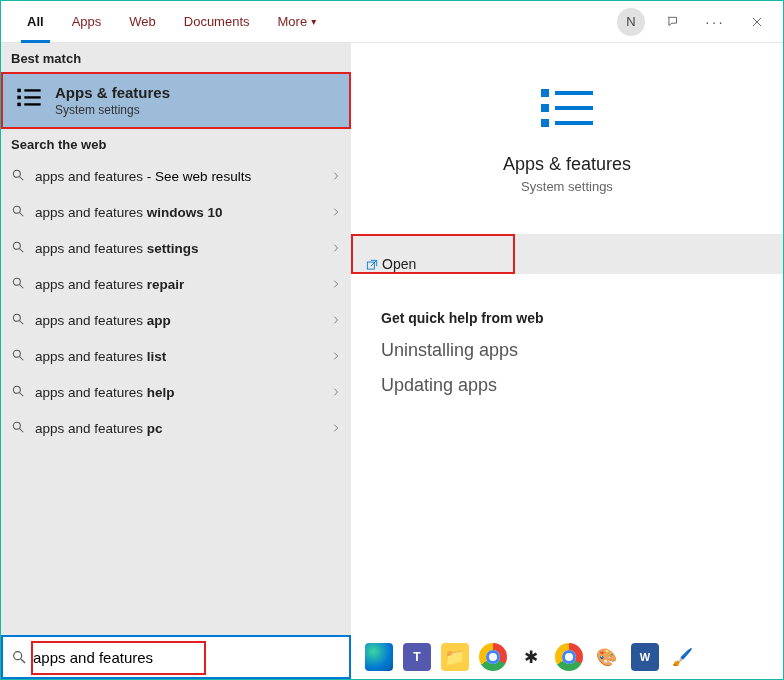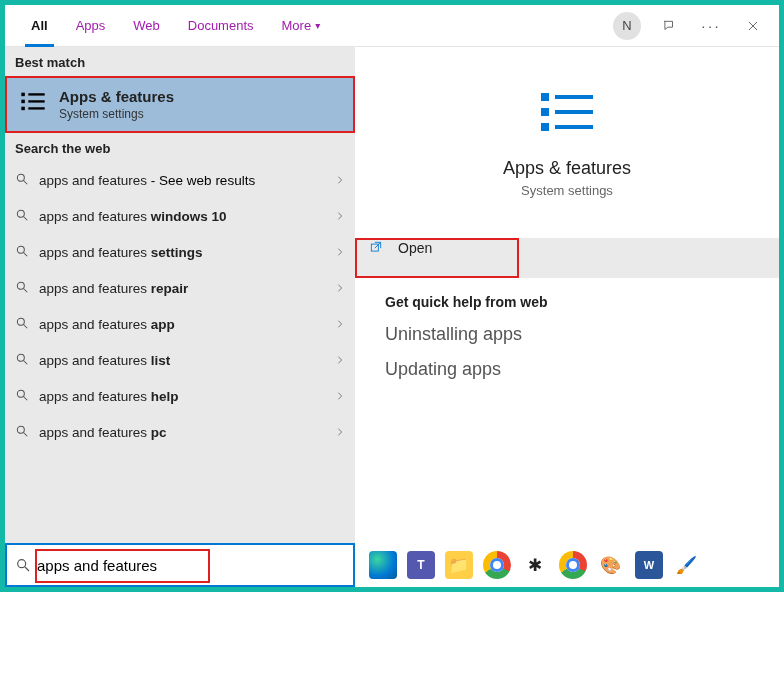--- a/index.html
+++ b/index.html
@@ -1,21 +1,21 @@
 <!DOCTYPE html>
 <html><head>
 <meta charset="utf-8">
 <style>
   * { box-sizing: border-box; margin: 0; padding: 0; }
   body { font-family: "Segoe UI", Arial, sans-serif; font-size: 14px; color: #222; background: #fff; width: 784px; height: 680px; overflow: hidden; position: relative; }
-  .frame { width: 784px; height: 592px; border: 5px solid #14b8a6; position: relative; display: flex; flex-direction: column; }
+  .frame { width: 784px; height: 680px; border: 1px solid #14b8a6; position: relative; display: flex; flex-direction: column; }
 
   
   .top-tabs { display: flex; align-items: center; height: 42px; padding: 0 12px; border-bottom: 1px solid #e5e5e5; }
-  .tab { padding: 0 14px; height: 42px; display: flex; align-items: center; color: #a21caf; font-size: 13px; cursor: default; position: relative; }
+  .tab { padding: 0 14px; height: 42px; display: flex; align-items: center; color: #7f1d1d; font-size: 13px; cursor: default; position: relative; }
   .tab.active { color: #111; font-weight: 600; }
   .tab.active::after { content:""; position:absolute; left:8px; right:8px; bottom:0; height:3px; background:#0078d4; }
   .tab .chev { margin-left:4px; font-size:10px; }
   .top-right { margin-left: auto; display: flex; align-items: center; gap: 14px; }
   .avatar { width: 28px; height: 28px; border-radius: 50%; background: #e1e1e1; display:flex; align-items:center; justify-content:center; font-size:13px; color:#444; }
   .icon-btn { width: 28px; height: 28px; display:flex; align-items:center; justify-content:center; color:#555; }
   .icon-btn svg { width: 14px; height: 14px; stroke:#555; fill:none; stroke-width:1.5;}
   .dots { letter-spacing:2px; }
 
   
@@ -37,25 +37,25 @@
   .web-item .arrow svg{width:10px;height:10px;stroke:#666;fill:none;stroke-width:2;}
 
   
   .preview-top { text-align:center; padding-top:40px; }
   .preview-icon { display:inline-block; }
   .preview-icon svg { width:60px; height:50px; }
   .preview-title { font-size:18px; margin-top:18px; color:#222; }
   .preview-sub { font-size:13px; color:#666; margin-top:4px; }
 
   .open-row { margin-top:40px; height:40px; background:#eaeaea; display:flex; align-items:center; }
-  .open-btn-wrap { border:2px solid #e02020; height:40px; display:flex; align-items:flex-start; padding:0 20px 0 12px; gap:15px; width:164px;}
+  .open-btn-wrap { border:2px solid #e02020; height:40px; display:flex; align-items:flex-end; padding:0 20px 0 12px; gap:3px; width:164px;}
   .open-btn-wrap svg { width:14px; height:14px; stroke:#0078d4; fill:none; stroke-width:1.5;}
   .open-btn-wrap span { font-size:14px; color:#222;}
 
-  .help-block { padding:16px 30px; }
+  .help-block { padding:36px 30px; }
   .help-title { font-weight:600; font-size:14px; margin-bottom:14px;}
   .help-link { font-size:18px; color:#555; margin-bottom:14px; cursor:default;}
 
   
   .bottom { position:absolute; bottom:0; left:0; right:0; height:44px; display:flex; }
   .search-box { width:350px; height:44px; border:2px solid #0078d4; background:#fff; display:flex; align-items:center; padding:0 8px; gap:6px;}
   .search-box svg { width:16px; height:16px; stroke:#555; fill:none; stroke-width:1.8;}
   .search-input { flex:1; border:none; outline:none; font-size:15px; font-family:inherit; }
   .search-red { position:absolute; left:30px; bottom:4px; width:175px; height:34px; border:2px solid #e02020; pointer-events:none;}
   .taskbar { flex:1; display:flex; align-items:center; gap:10px; padding-left:14px; background:#fff;}

